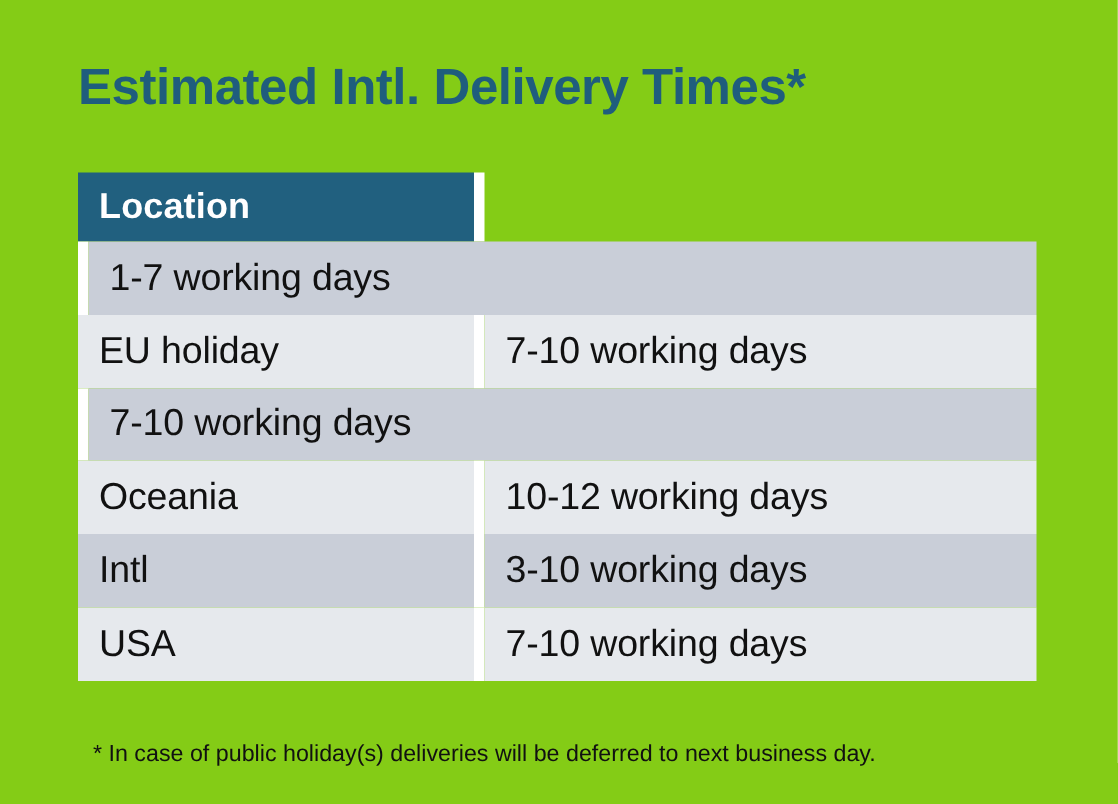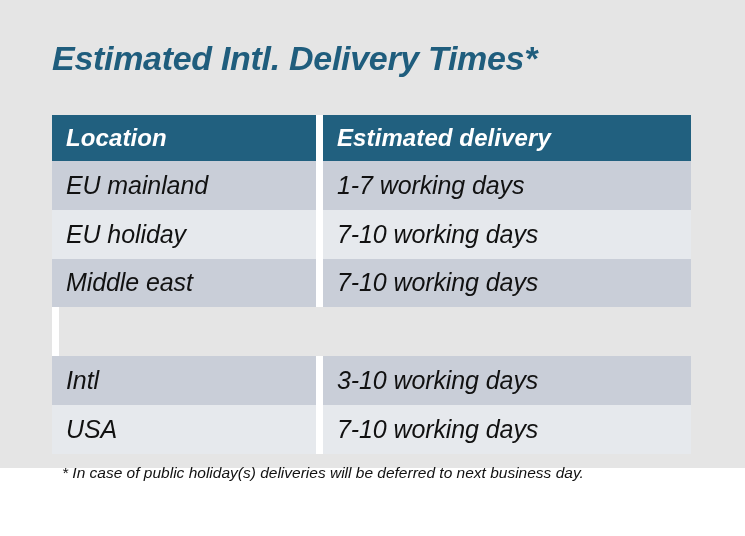--- a/index.html
+++ b/index.html
@@ -16,23 +16,22 @@
     overflow: hidden;
     position: relative;
     -webkit-font-smoothing: antialiased;
   }
 
   .page {
     position: absolute;
     left: 0;
     top: 0;
     width: 745px;
-    height: 468px;
-    background: #e5e5e5;
-    font-style: italic;
+    height: 536px;
+    background: #84cc16;
   }
 
   
   .page-title {
     position: absolute;
     left: 52px;
     top: 36px;
     width: 660px;
     font-size: 34px;
     line-height: 44px;
@@ -109,21 +108,21 @@
     font-weight: 400;
     color: #111111;
     line-height: 1;
     letter-spacing: -0.1px;
   }
 
   
   .footnote {
     position: absolute;
     left: 62px;
-    top: 462px;
+    top: 492px;
     width: 660px;
     font-size: 15.5px;
     line-height: 22px;
     font-weight: 400;
     color: #111111;
     white-space: nowrap;
   }
 </style>
 </head>
 <body>
@@ -132,59 +131,56 @@
 
   <div class="page-title">Estimated Intl. Delivery Times*</div>
 
   <div class="delivery-table">
 
     <div class="table-row table-header">
       <div class="cell cell-location">
         <span>Location</span>
       </div>
       <div class="cell-gap"></div>
-      <div class="cell cell-delivery">
-        <span>Estimated delivery</span>
-      </div>
     </div>
 
     <div class="table-body">
 
       <div class="table-row row-dark">
-        <div class="cell cell-location">
-          <span>EU mainland</span>
-        </div>
         <div class="cell-gap"></div>
         <div class="cell cell-delivery">
           <span>1-7 working days</span>
         </div>
       </div>
 
       <div class="table-row row-light">
         <div class="cell cell-location">
           <span>EU holiday</span>
         </div>
         <div class="cell-gap"></div>
         <div class="cell cell-delivery">
           <span>7-10 working days</span>
         </div>
       </div>
 
       <div class="table-row row-dark">
-        <div class="cell cell-location">
-          <span>Middle east</span>
-        </div>
         <div class="cell-gap"></div>
         <div class="cell cell-delivery">
           <span>7-10 working days</span>
         </div>
       </div>
 
       <div class="table-row row-light">
-        <div class="cell-gap"></div>
+        <div class="cell cell-location">
+          <span>Oceania</span>
+        </div>
+        <div class="cell-gap"></div>
+        <div class="cell cell-delivery">
+          <span>10-12 working days</span>
+        </div>
       </div>
 
       <div class="table-row row-dark">
         <div class="cell cell-location">
           <span>Intl</span>
         </div>
         <div class="cell-gap"></div>
         <div class="cell cell-delivery">
           <span>3-10 working days</span>
         </div>

